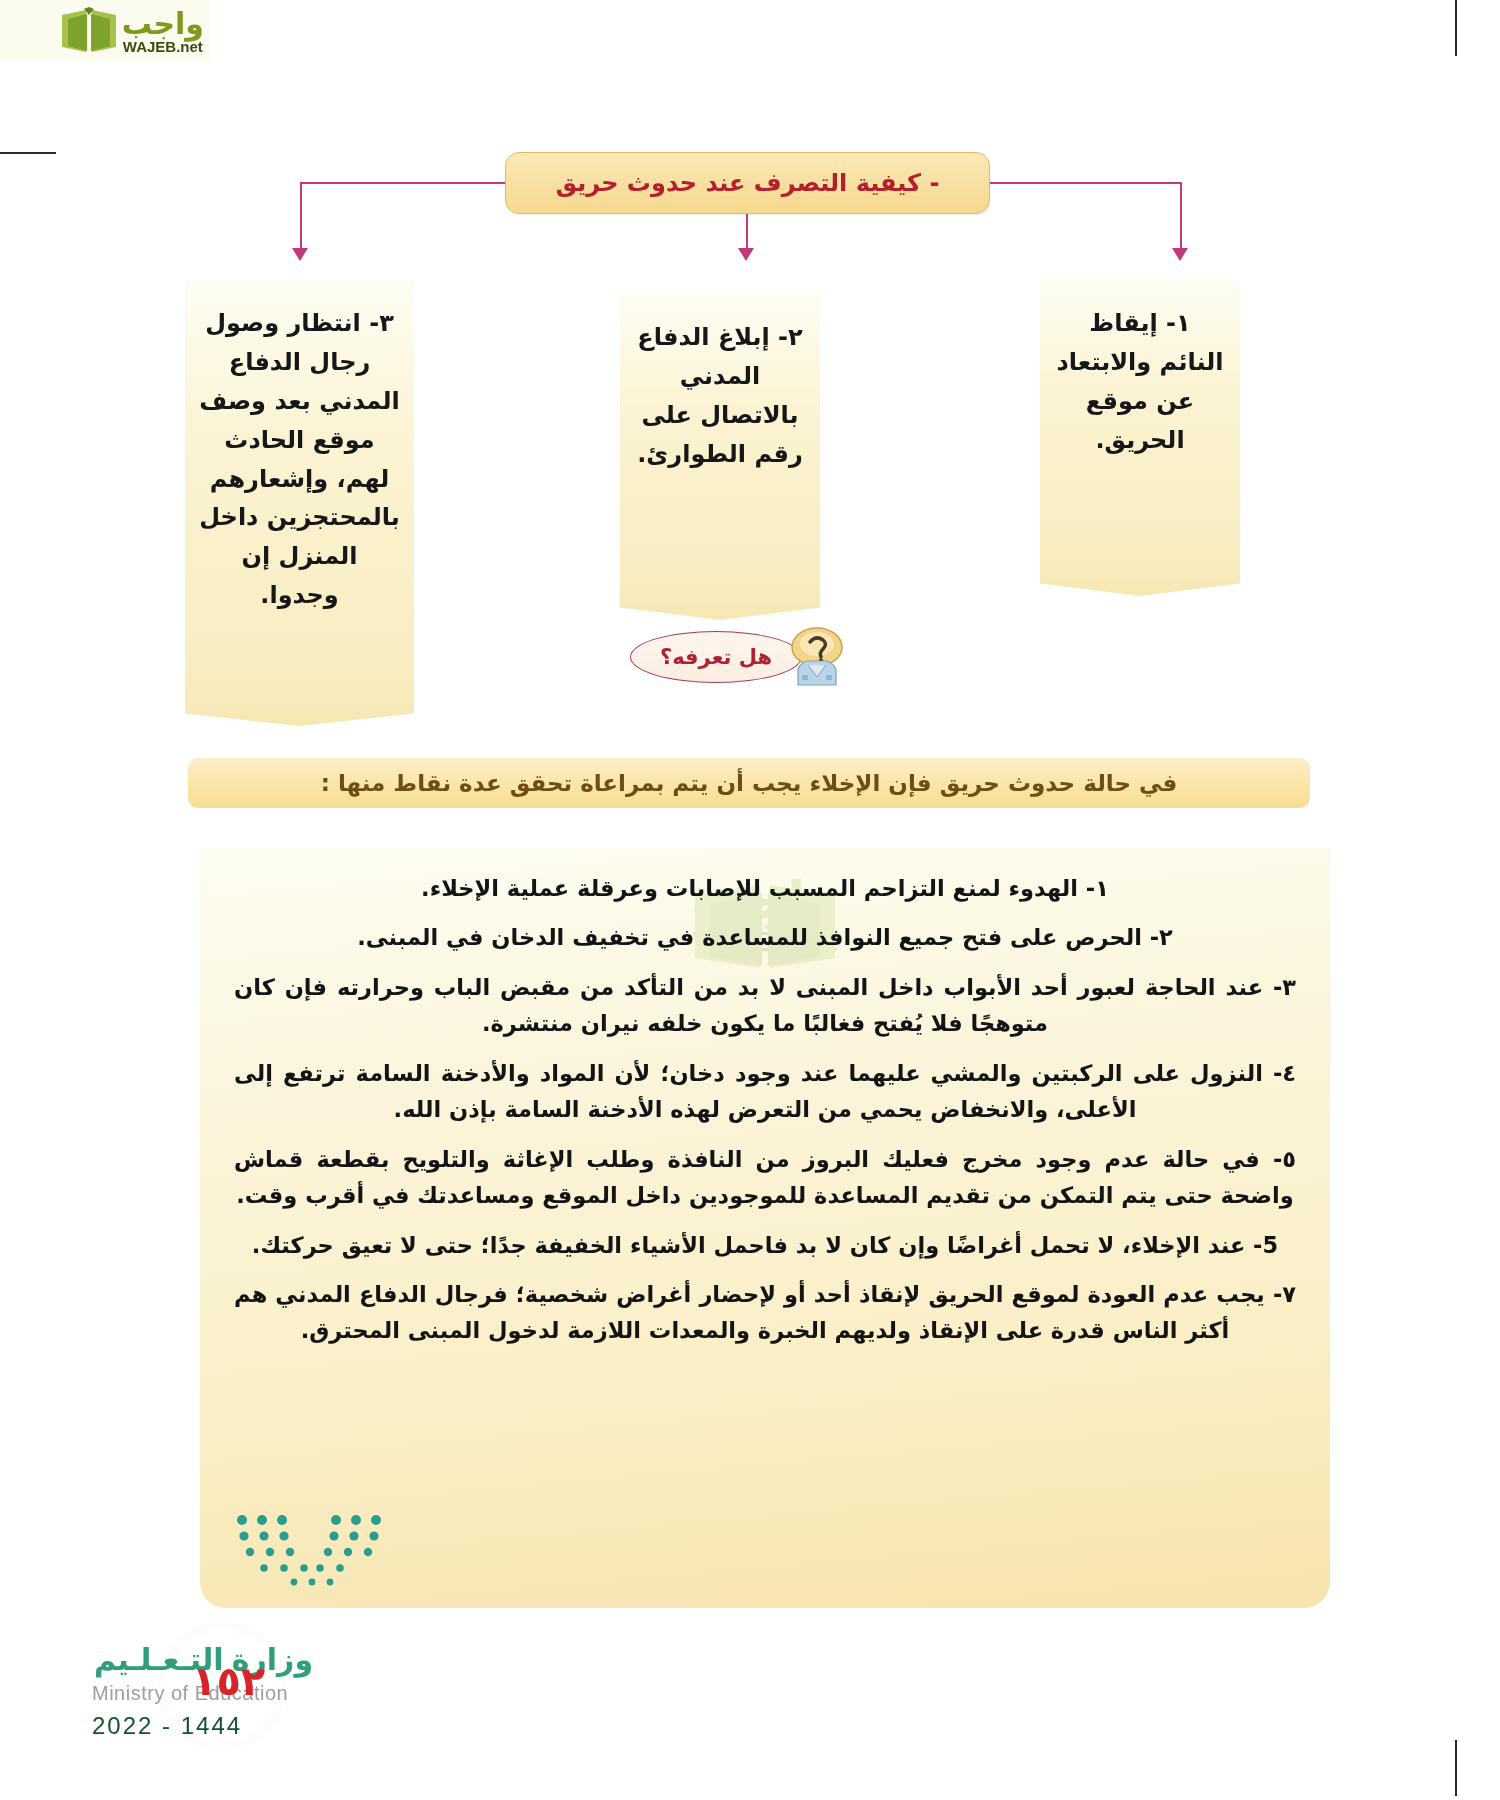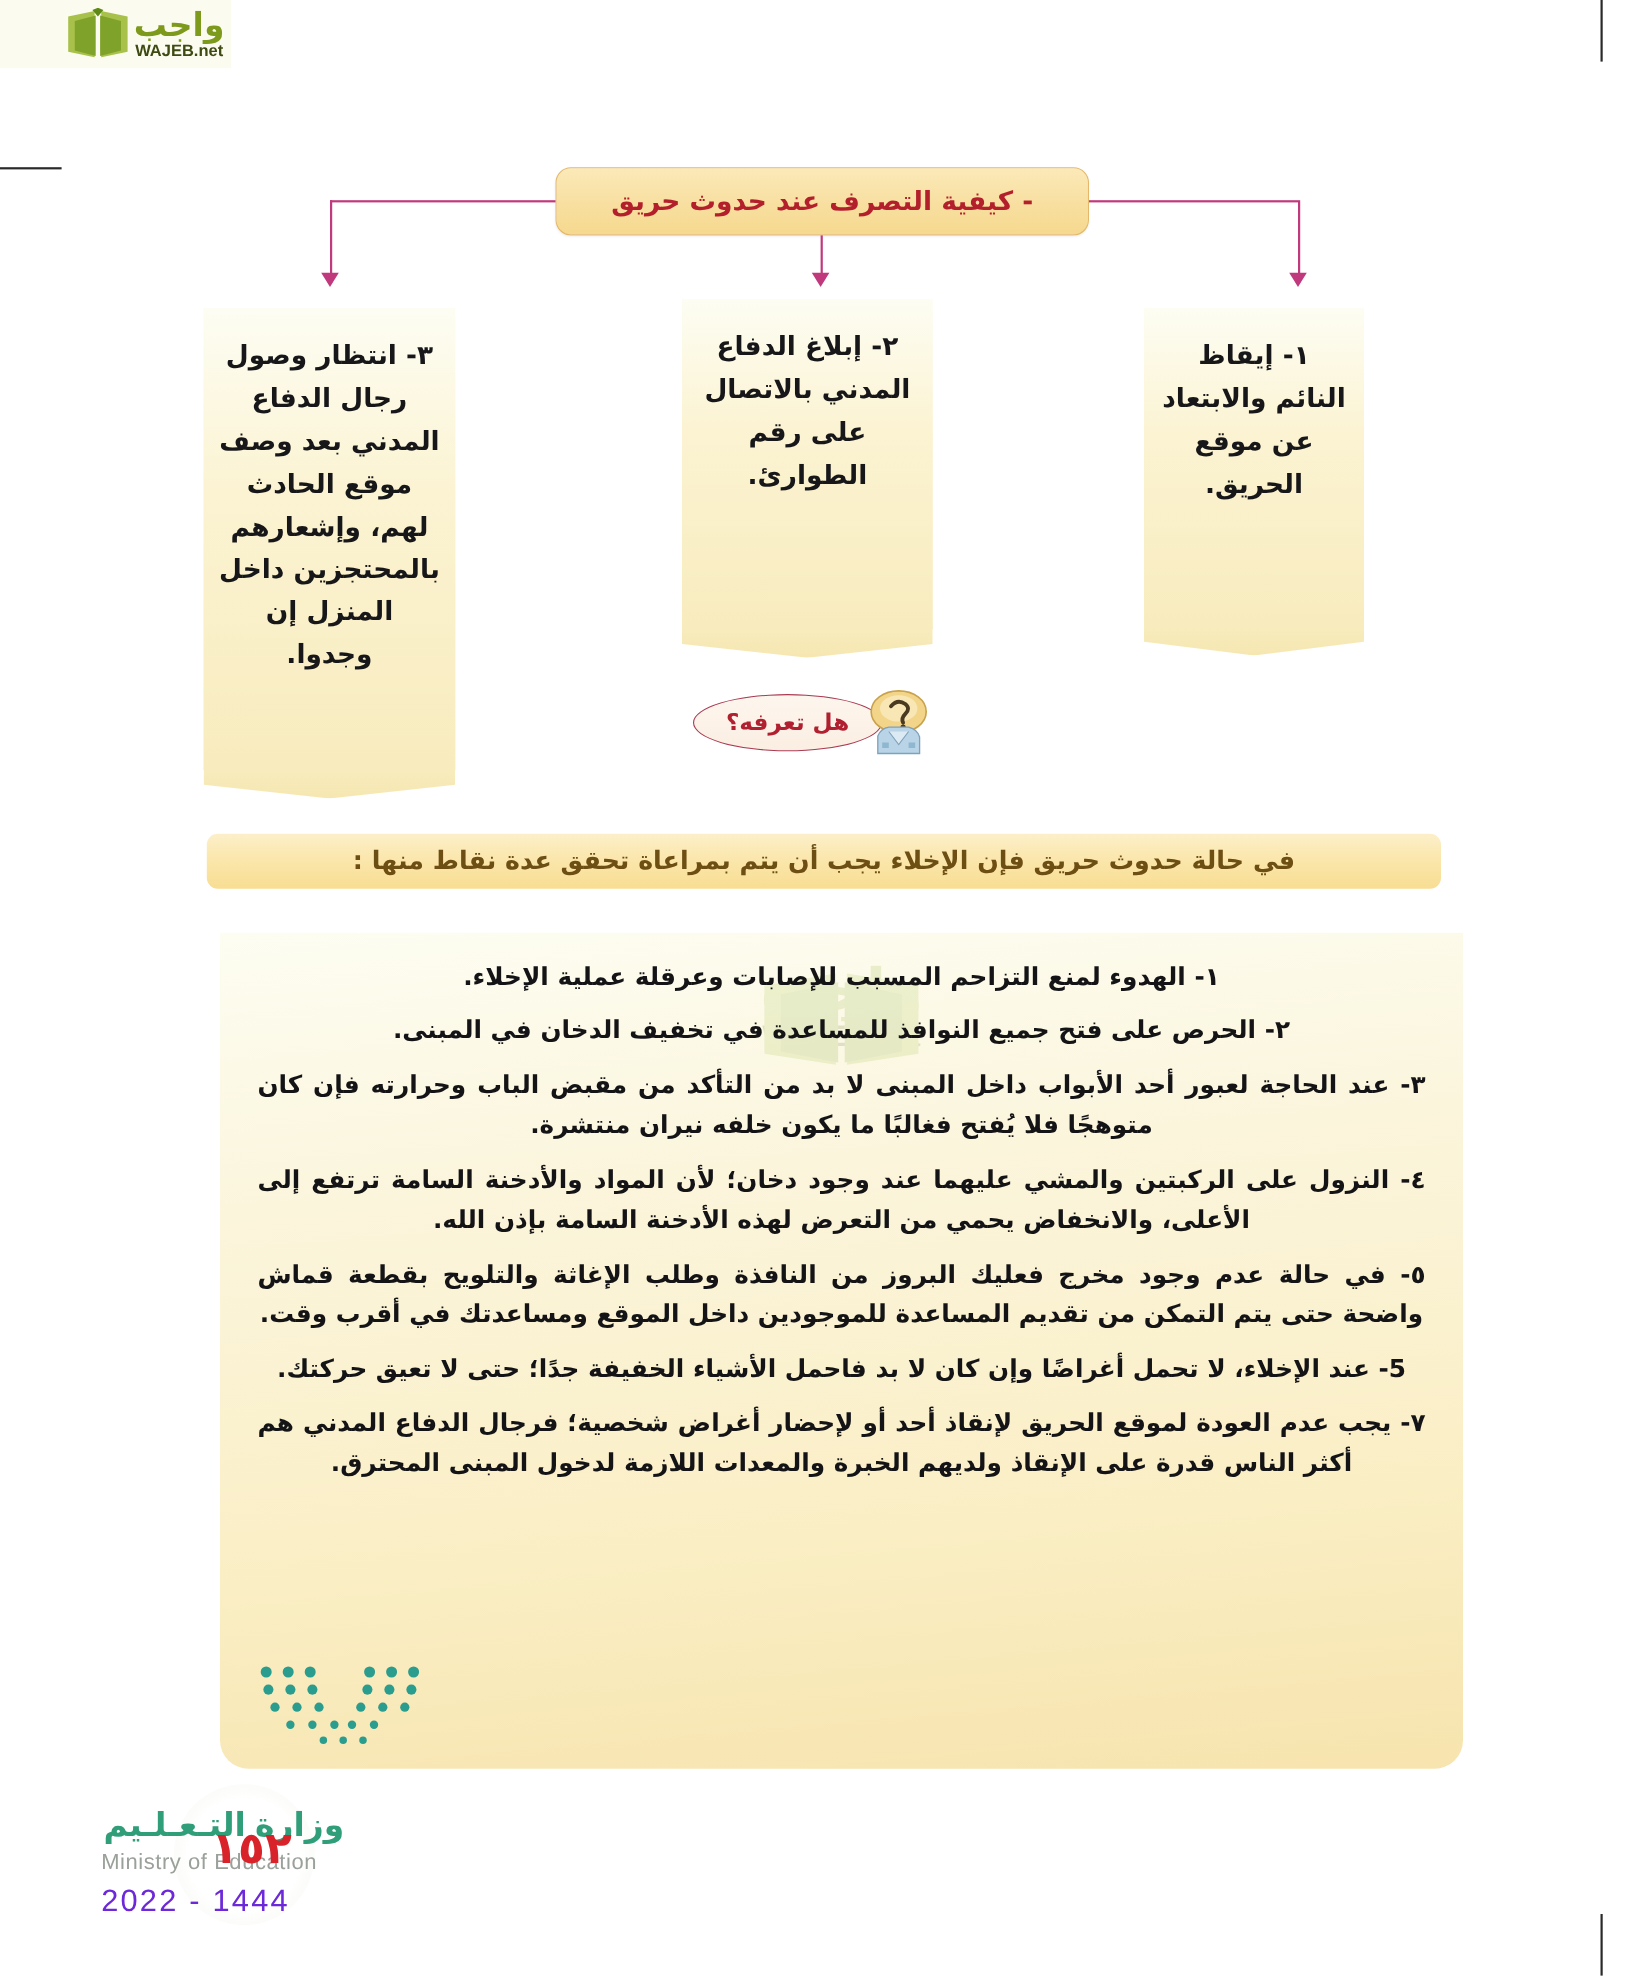--- a/index.html
+++ b/index.html
@@ -66,21 +66,21 @@
   .note-box .clip{
     position:absolute;left:0;bottom:-26px;width:100%;height:28px;
     background:linear-gradient(180deg,#f8ecbe 0%,#f6e7b1 100%);
     clip-path:polygon(0 0,100% 0,100% 55%,50% 100%,0 55%);
   }
   .note-box p{
     margin:0;font-size:24px;line-height:1.62;font-weight:bold;color:#17171a;
     font-family:"DejaVu Sans","Liberation Sans",sans-serif;
   }
   #box1{left:1040px;top:160px;width:200px;height:290px;}
-  #box2{left:620px;top:152px;width:228px;height:300px;}
+  #box2{left:620px;top:174px;width:200px;height:300px;}
   #box3{left:185px;top:160px;width:229px;height:420px;}
 
   
   #bubble{
     position:absolute;left:630px;top:505px;width:210px;height:62px;
   }
   #bubble-oval{
     position:absolute;left:0;top:6px;width:170px;height:50px;
     border:1.8px solid #a93b52;border-radius:50%;
     background:linear-gradient(180deg,#fdf6ee 0%,#fbeee2 100%);
@@ -134,21 +134,21 @@
   #sauda-dots{position:absolute;left:34px;bottom:22px;width:150px;height:72px;z-index:3;}
 
   
   #footer{position:absolute;left:70px;top:1628px;width:420px;height:130px;}
   #moe-circle{
     position:absolute;left:88px;top:-6px;width:128px;height:128px;border-radius:50%;
     background:radial-gradient(circle,#ffffff 55%,#f4f8ee 100%);
   }
   #moe-ar{position:absolute;left:24px;top:14px;font-size:30px;font-weight:bold;color:#2f9e79;letter-spacing:2px;}
   #moe-en{position:absolute;left:22px;top:54px;font-size:20px;color:#9aa09a;direction:ltr;letter-spacing:.5px;}
-  #moe-year{position:absolute;left:22px;top:84px;font-size:28px;color:#6d28d9;direction:ltr;letter-spacing:2px;text-align:right;}
+  #moe-year{position:absolute;left:22px;top:84px;font-size:24px;color:#14532d;direction:ltr;letter-spacing:2px;text-align:right;}
   #page-num{
     position:absolute;left:122px;top:30px;font-size:40px;font-weight:bold;color:#d8232a;
     font-family:"DejaVu Sans","Liberation Sans",sans-serif;
   }
 </style>
 </head>
 <body>
 
 <div id="page">
 

